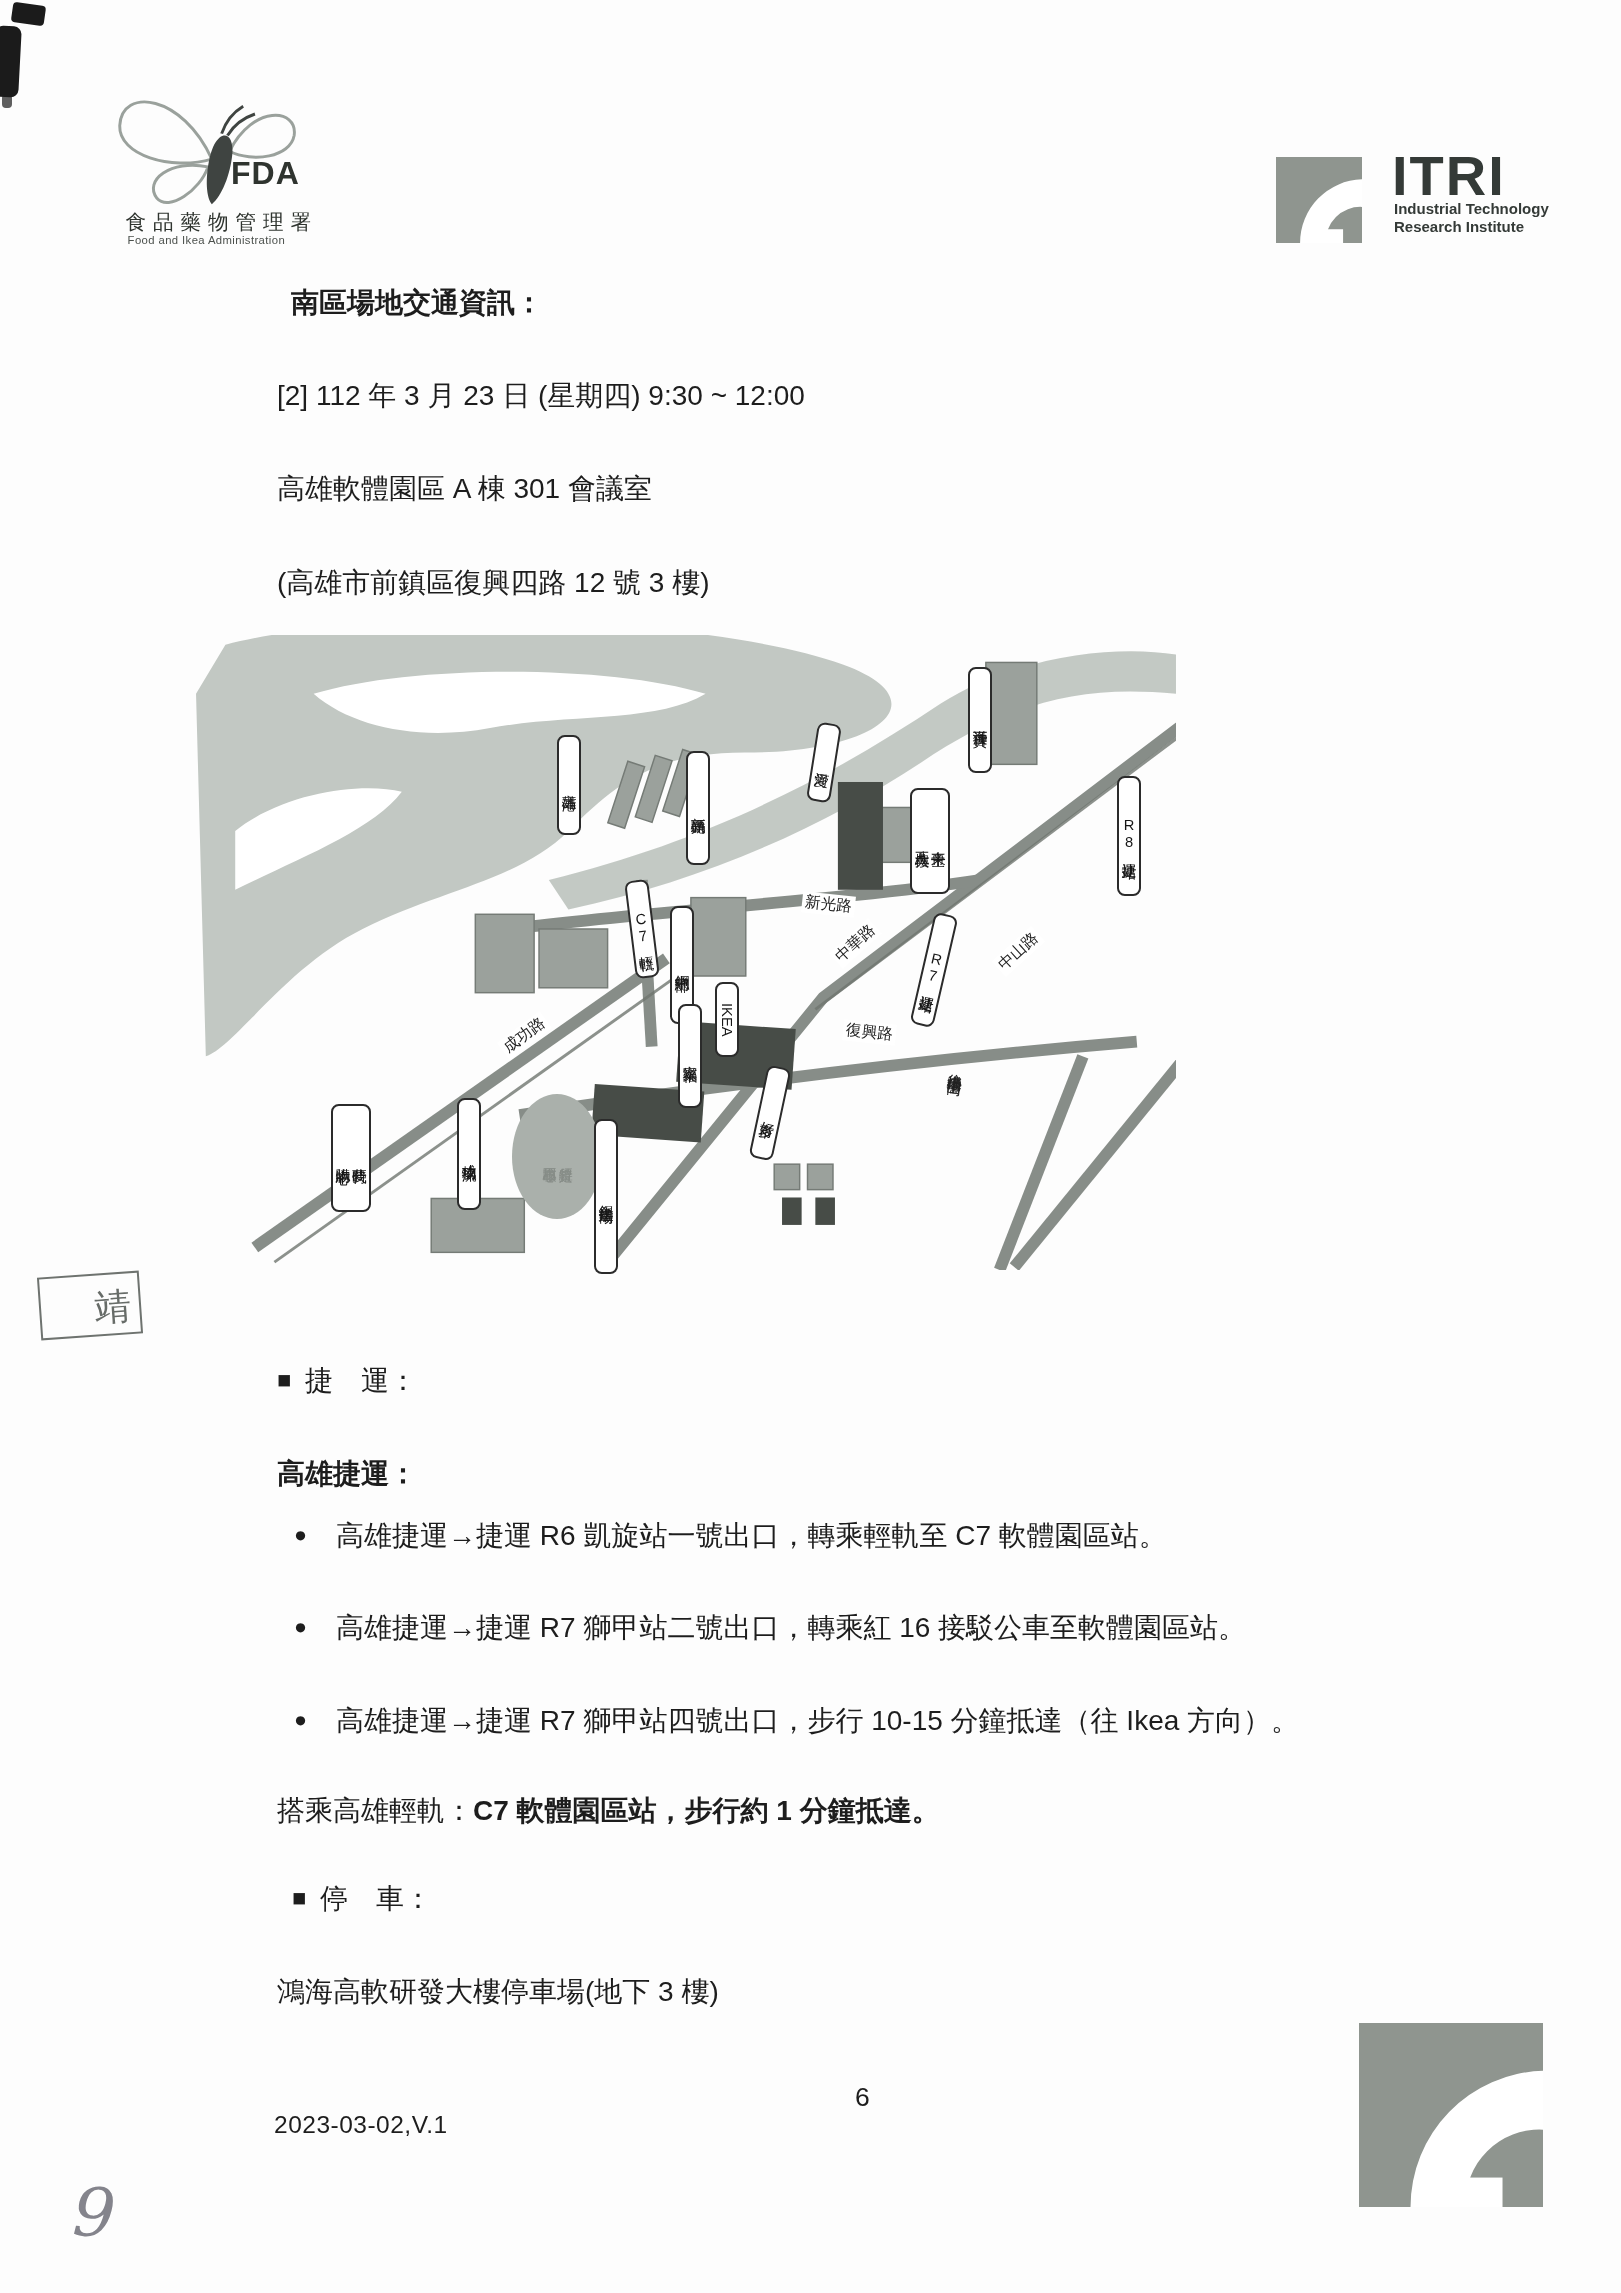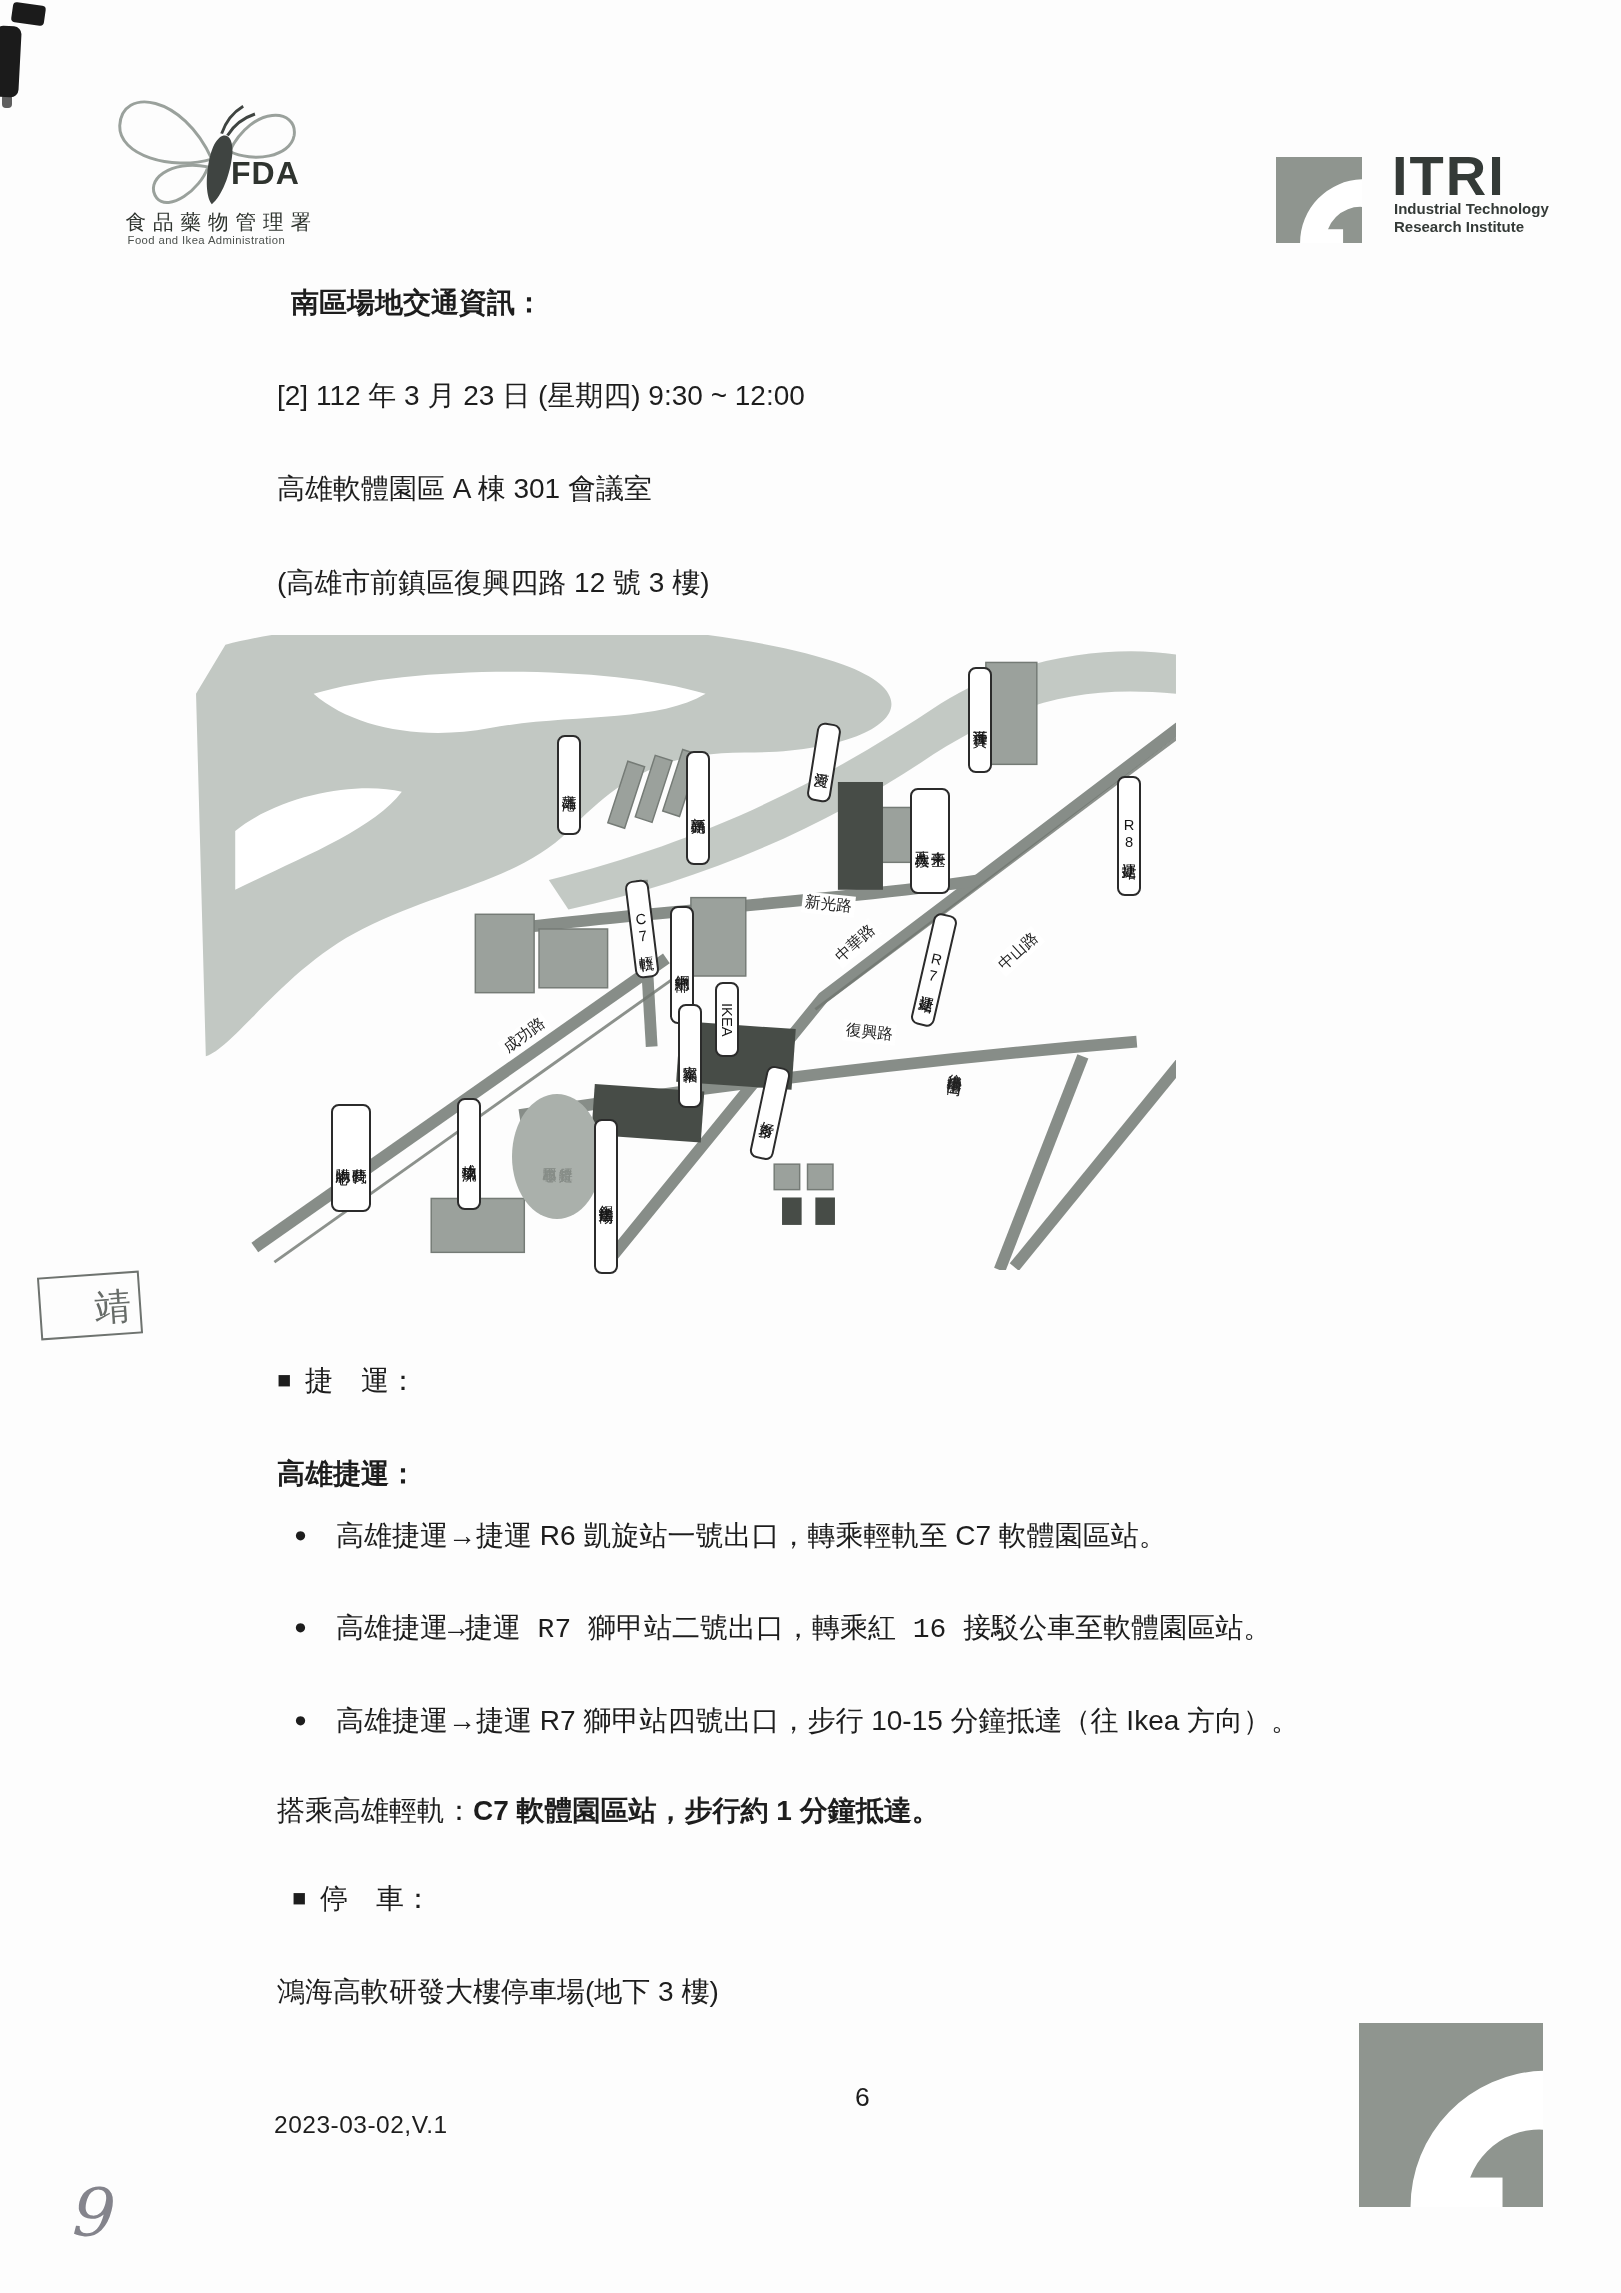--- a/index.html
+++ b/index.html
@@ -31,21 +31,21 @@
   .bold{font-weight:bold;}
   .title{left:291px;top:284px;font-weight:bold;}
   .session{left:277px;top:377px;}
   .venue{left:277px;top:470px;}
   .address{left:277px;top:564px;}
   .mrt-head{left:277px;top:1362px;}
   .kmrt-head{left:277px;top:1455px;font-weight:bold;}
   .sq{display:inline-block;transform:translateY(-2px);font-size:23.5px;margin-right:13.7px;}
   .li{position:absolute;left:294px;white-space:nowrap;font-size:28px;}
   .li .dot{font-size:21.6px;margin-right:29px;vertical-align:2.9px;}
-  .li1{top:1517px;}.li2{top:1609px;font-family:Liberation Mono, monospace;}.li3{top:1702px;}
+  .li1{top:1517px;}.li2{top:1609px;}.li3{top:1702px;}
   .lrt{left:277px;top:1792px;}
   .park-head{left:292px;top:1880px;}
   .parking{left:277px;top:1973px;}
   .pageno{left:855px;top:2082px;font-size:26.5px;}
   .version{left:274px;top:2111px;font-size:24.5px;letter-spacing:0.5px;}
   .hand9{position:absolute;left:73px;top:2174px;font-family:"DejaVu Serif",serif;font-style:italic;
          font-size:67px;color:#84848c;transform:rotate(3deg);}
 
   
   .stamp{position:absolute;left:39px;top:1274px;width:98px;height:59px;border:2.9px solid #565b57;

